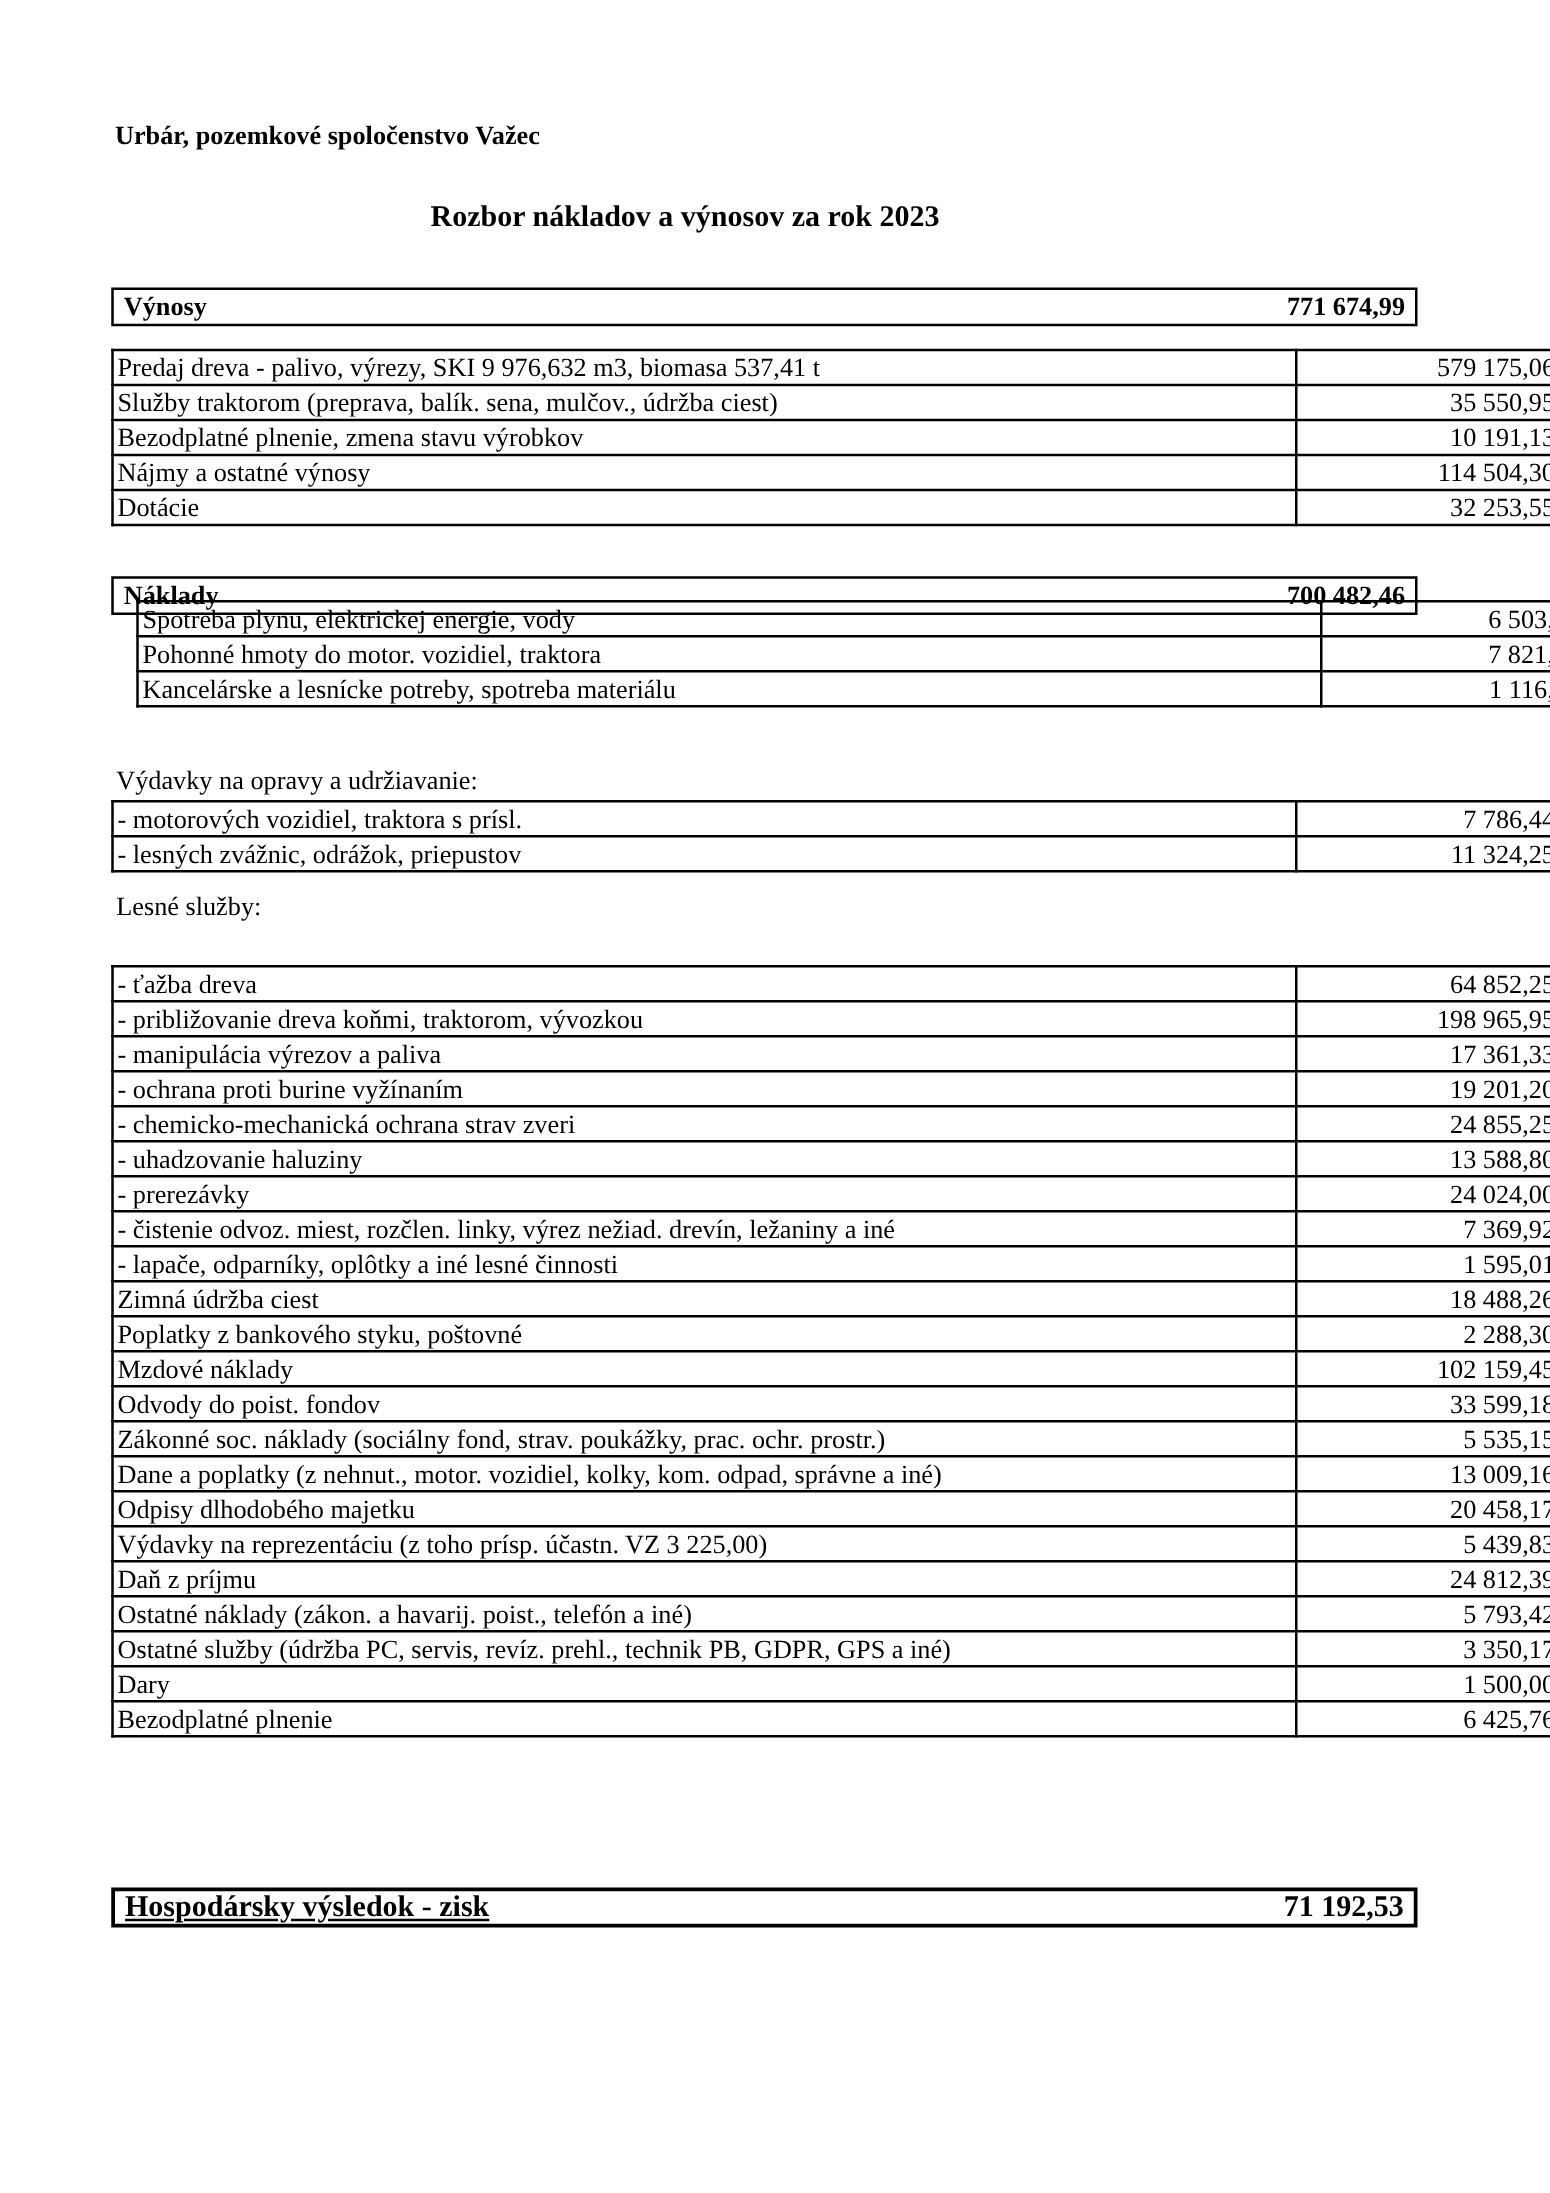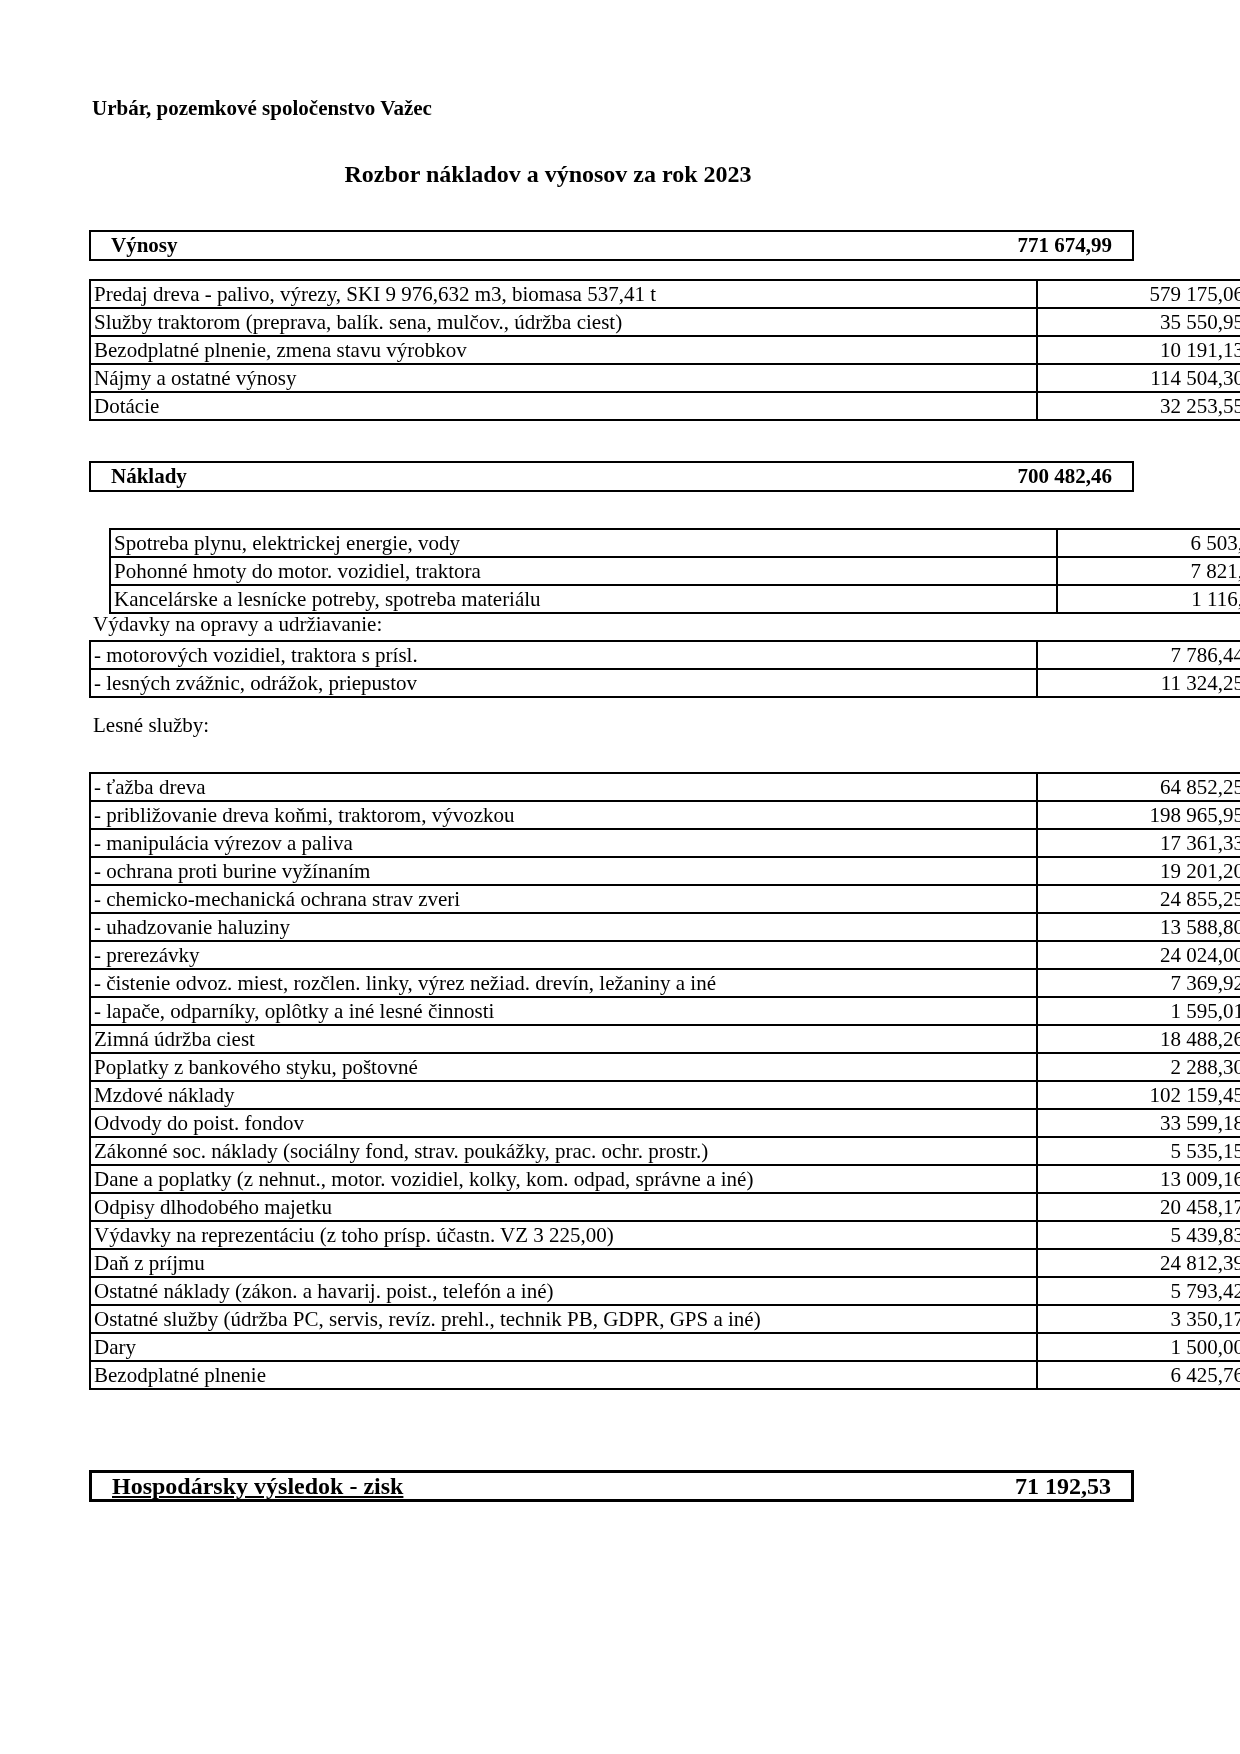--- a/index.html
+++ b/index.html
@@ -1,20 +1,20 @@
 <!DOCTYPE html>
 <html><head>
   <meta charset="utf-8">
   <style>
     html, body { margin: 0; padding: 0; background: #ffffff; }
     body { width: 1240px; height: 1754px; position: relative; font-family: "Liberation Serif", serif; color: #000; }
     .org { position: absolute; left: 92px; top: 96px; font-size: 21px; font-weight: bold; }
     .title { position: absolute; left: 0; width: 1096px; top: 161px; text-align: center; font-size: 24px; font-weight: bold; }
     .sec { position: absolute; left: 89px; width: 1045px; box-sizing: border-box; }
-    .hdr { border: 2px solid #000; height: 31px; display: flex; align-items: center; justify-content: space-between; font-size: 21px; font-weight: bold; padding: 0 20px; }
+    .hdr { border: 2px solid #000; height: 31px; display: flex; align-items: center; justify-content: space-between; font-size: 21px; font-weight: bold; padding: 0 8px; }
     .hdr.big { border-width: 3px; height: 32px; font-size: 24px; }
     .hdr.big .lbl { text-decoration: underline; }
     table { border-collapse: collapse; width: 1160px; font-size: 21px; }
     td { border: 2px solid #000; height: 26px; padding: 0 3px; line-height: 24px; white-space: nowrap; }
     td.v { width: 203px; text-align: right; }
     td.sub { }
     .grp { font-size: 21px; height: 28px; line-height: 28px; padding-left: 4px; }
   </style>
 </head>
 <body>
@@ -52,21 +52,21 @@
         </tr>
   </tbody>
     </table>
 </div>
 
 <div class="sec hdr" style="top:461px;">
   <span>Náklady</span>
   <span>700 482,46</span>
 </div>
 
-<div class="sec" style="top:528px;padding-left:20px;">
+<div class="sec" style="top:480px;padding-left:20px;">
   <table>
     <tbody>
         <tr>
           <td>Spotreba plynu, elektrickej energie, vody</td>
           <td class="v">6 503,29</td>
         </tr>
     <tr>
           <td>Pohonné hmoty do motor. vozidiel, traktora</td>
           <td class="v">7 821,99</td>
         </tr>
@@ -183,16 +183,16 @@
           <td class="v">1 500,00</td>
         </tr>
     <tr>
           <td>Bezodplatné plnenie</td>
           <td class="v">6 425,76</td>
         </tr>
   </tbody>
     </table>
 </div>
 
-<div class="sec hdr big" style="top:1470px;">
+<div class="sec hdr big" style="top:1510px;">
   <span class="lbl">Hospodársky výsledok - zisk</span>
   <span>71 192,53</span>
 </div>
 
 </body></html>

